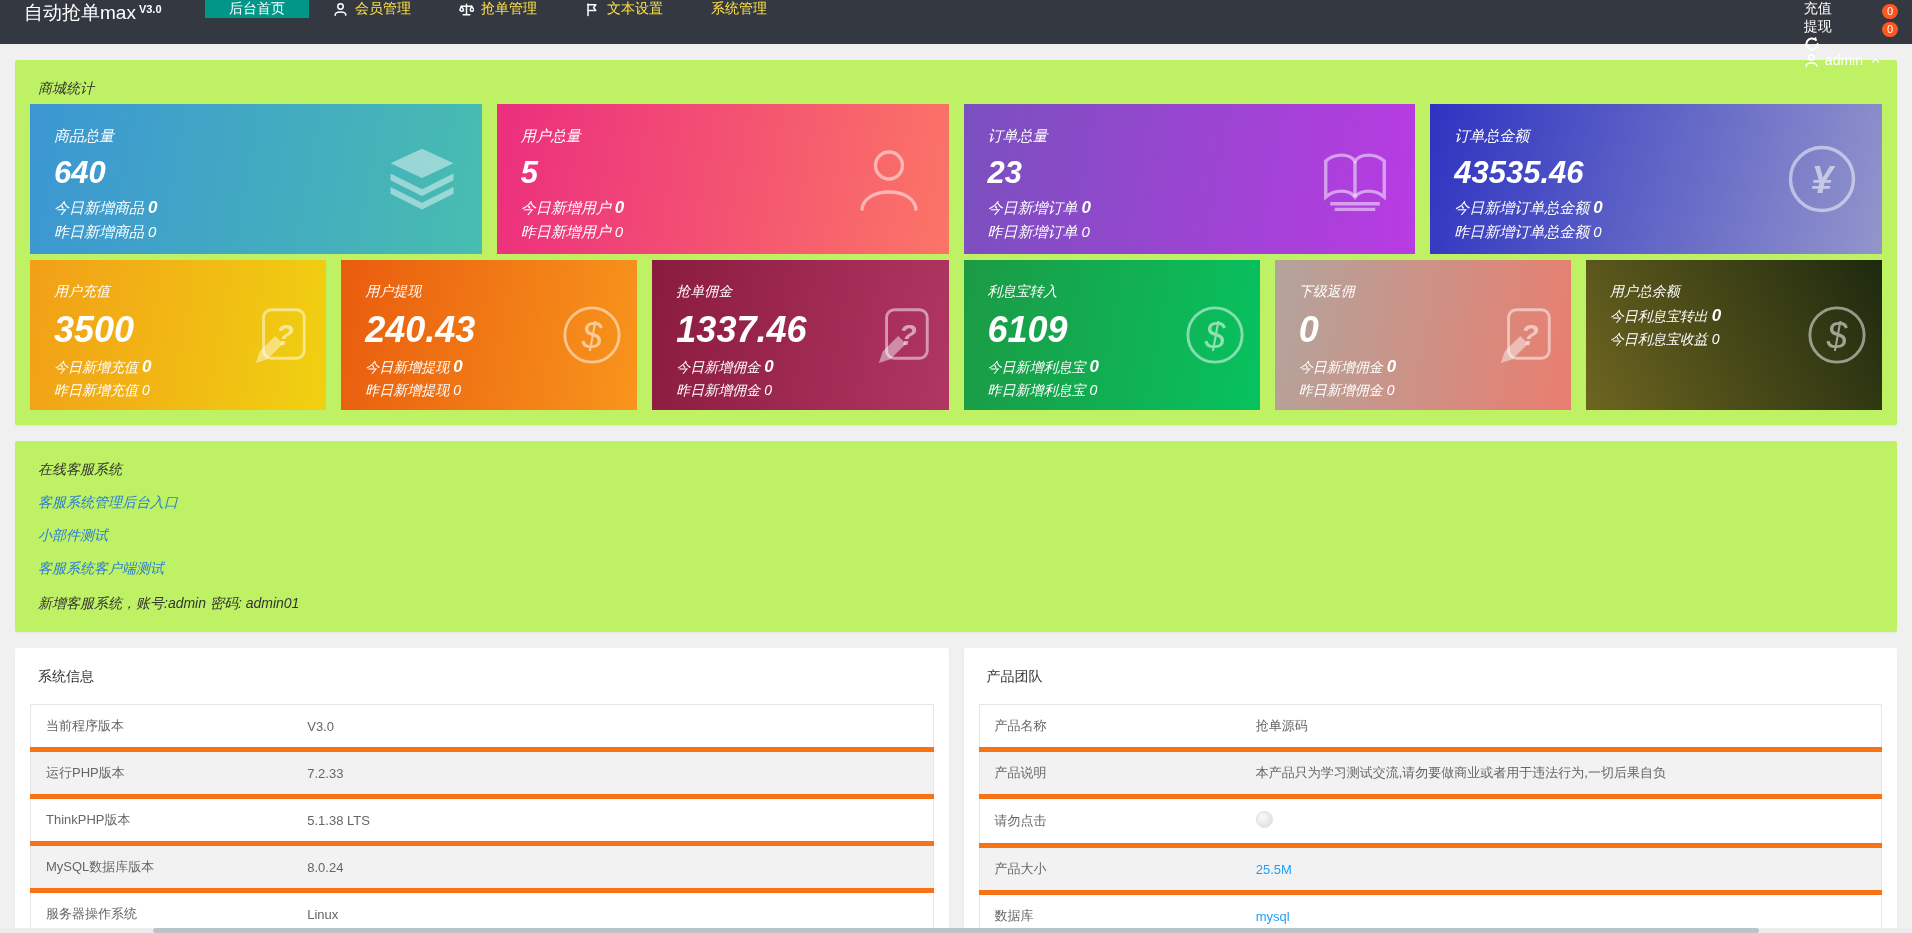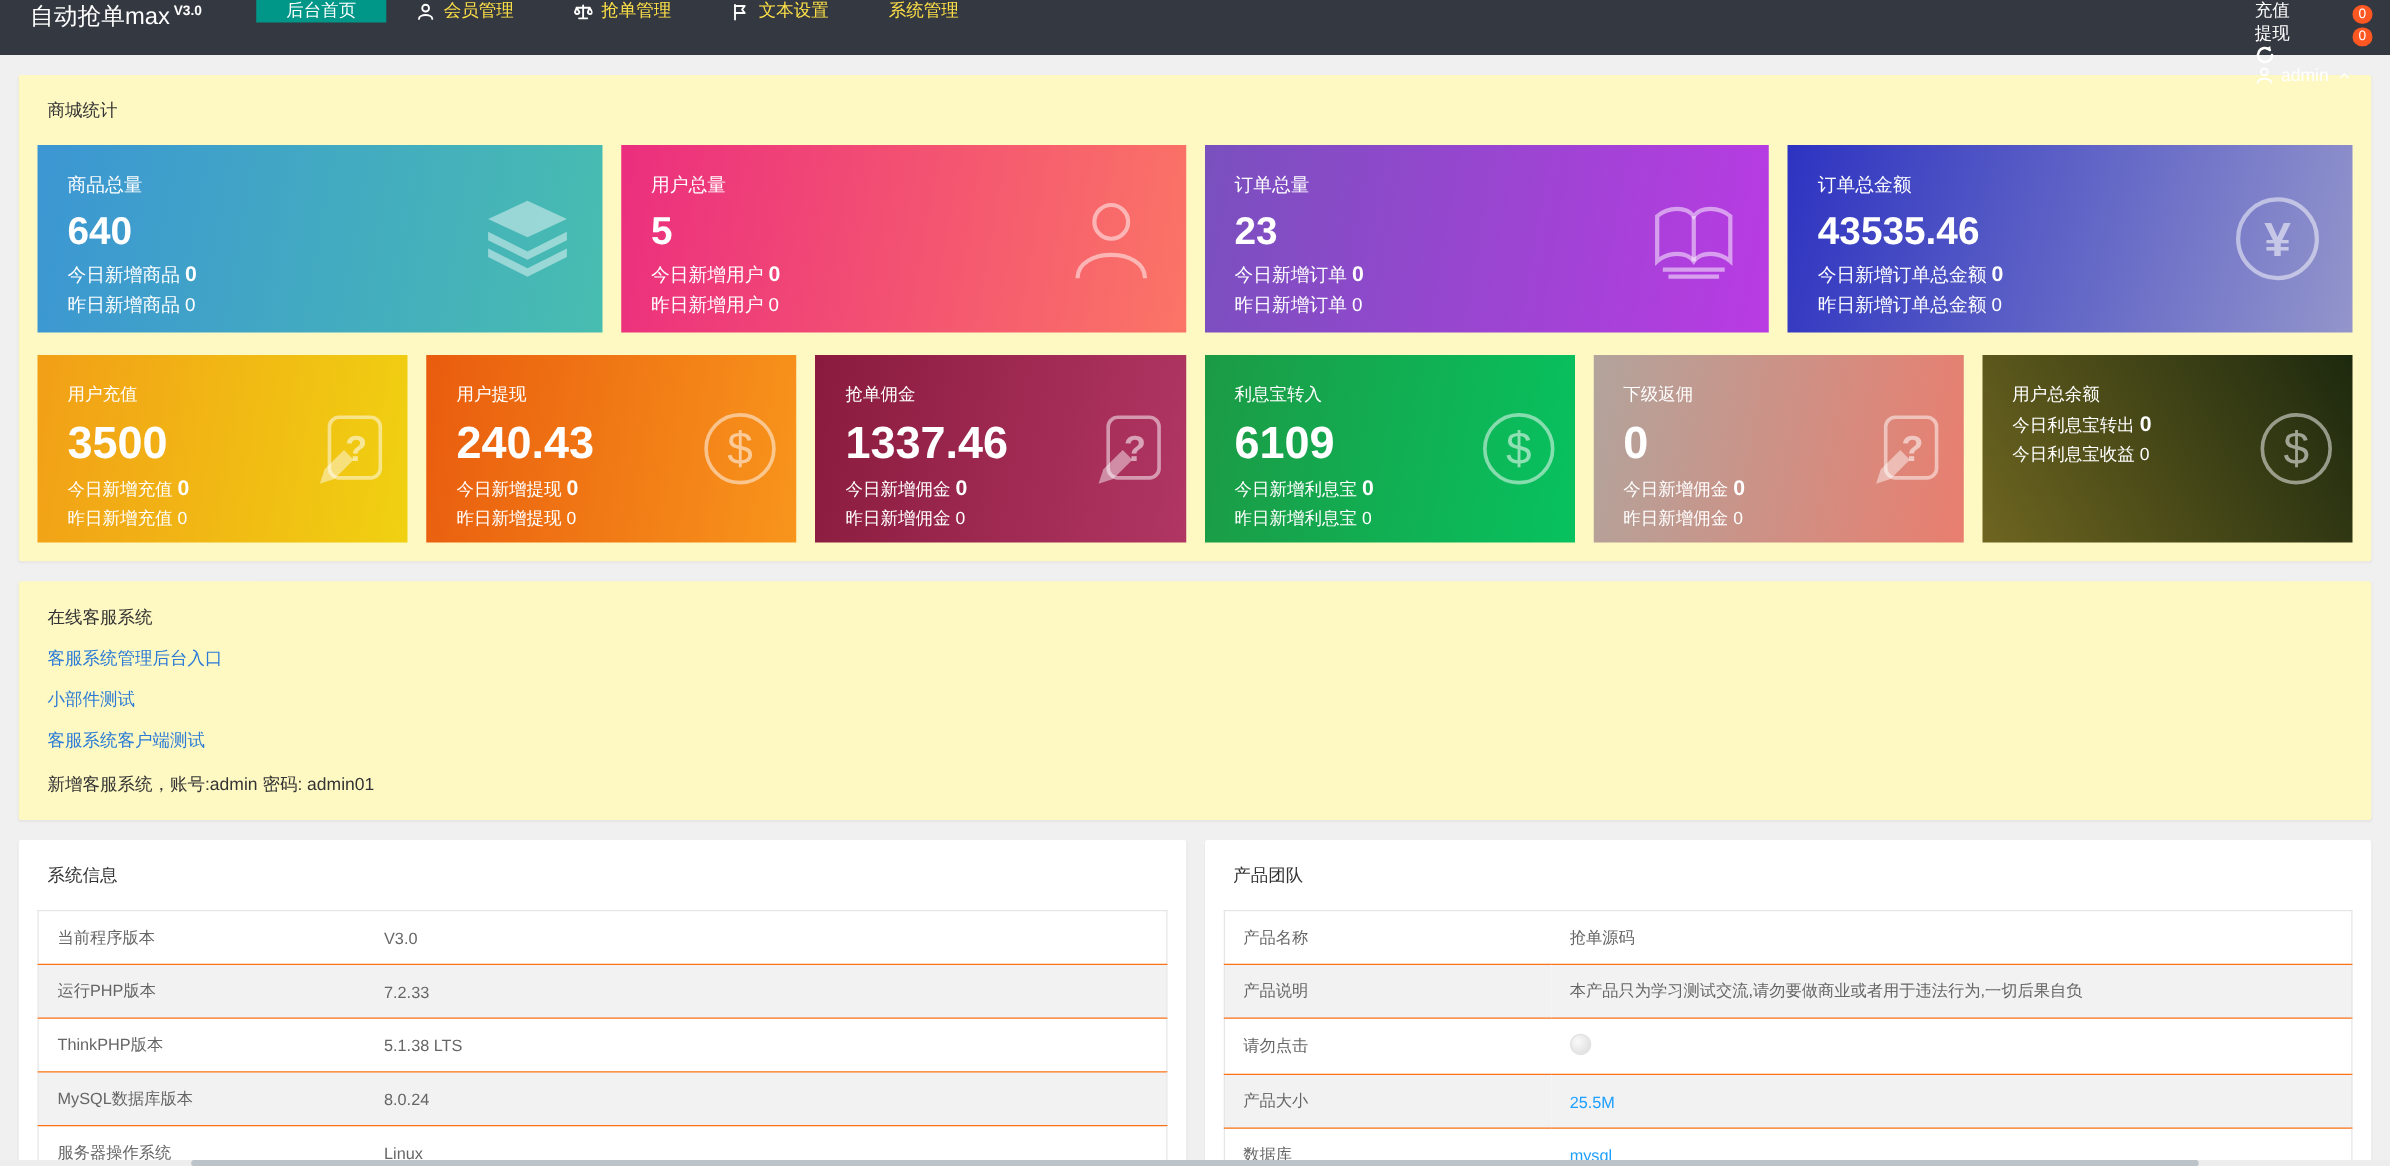--- a/index.html
+++ b/index.html
@@ -24,25 +24,25 @@
   .nav-item { display:flex; align-items:center; padding:0 17px; font-size:14px; cursor:pointer; position:relative; }
   .badge {
     position:absolute; top:4px; right:0px; background:#FF5722; color:#fff;
     font-size:11px; font-style:normal; line-height:1; padding:2px 5px; border-radius:9px;
   }
   .nav-item svg { width:16px; height:16px; }
   .user-item svg.u { width:15px; height:15px; margin-right:6px; }
   .caret { width:11px !important; height:11px !important; margin-left:7px; }
 
   
-  .panel { background:#fef9c3; margin:16px 15px 0; padding:15px; border-radius:2px; box-shadow:0 1px 2px rgba(0,0,0,.05); }
+  .panel { background:#bef264; margin:16px 15px 0; padding:15px; border-radius:2px; box-shadow:0 1px 2px rgba(0,0,0,.05);font-style:italic; }
   .panel-title { font-size:14px; color:#333; padding:5px 0 0 8px; }
 
   
-  .cards-row { display:flex; gap:15px; margin-top:18px; }
+  .cards-row { display:flex; gap:15px; margin-top:6px; }
   .card { flex:1; height:150px; position:relative; color:#fff; padding:23px 24px; overflow:hidden; }
   .c-title { font-size:15px; }
   .c-value { font-size:31px; font-weight:700; margin:9px 0 7px; }
   .c-value.small { font-size:20px; margin:13px 0 11px; }
   .c-line { font-size:15px; margin-top:5px; white-space:nowrap; }
   .c-line b { font-size:17px; margin-left:4px; }
   .c-line span.yv { margin-left:4px; }
   .row2 .c-title { font-size:14px; }
   .row2 .c-value { font-size:36px; margin:8px 0 6px; }
   .row2 .c-line { font-size:14px; }
@@ -50,21 +50,21 @@
   .row2 .c-icon { right:14px; width:62px; height:62px; }
 
   
   .svc-link { display:block; font-size:14px; color:#2b7bd6; margin:15px 0 0 8px; text-decoration:none; cursor:pointer; width:max-content; }
   .svc-note { font-size:14px; color:#333; margin:17px 0 4px 8px; }
 
   
   .bottom-wrap { display:flex; gap:15px; margin:16px 15px 0; align-items:flex-start; }
   .tpanel { flex:1; background:#fff; padding:15px; border-radius:2px; box-shadow:0 1px 2px rgba(0,0,0,.05); }
   .info-table { width:100%; border-collapse:collapse; margin-top:18px; font-size:13px; color:#666; border:1px solid #e6e6e6; }
-  .info-table td { padding:12px 15px; border-bottom:1px solid #f97316; height:40px; }
+  .info-table td { padding:12px 15px; border-bottom:5px solid #f97316; height:40px; }
   .info-table tr:nth-child(even) td { background:#f2f2f2; }
   .td-label { width:29%; }
   .td-value a { color:#1E9FFF; text-decoration:none; cursor:pointer; }
   .emoji-dot {
     display:inline-block; width:17px; height:17px; border-radius:50%;
     background:radial-gradient(circle at 35% 35%, #fafafa, #d9d9d9); border:1px solid #e2e2e2;
     cursor:pointer;
   }
 
   

